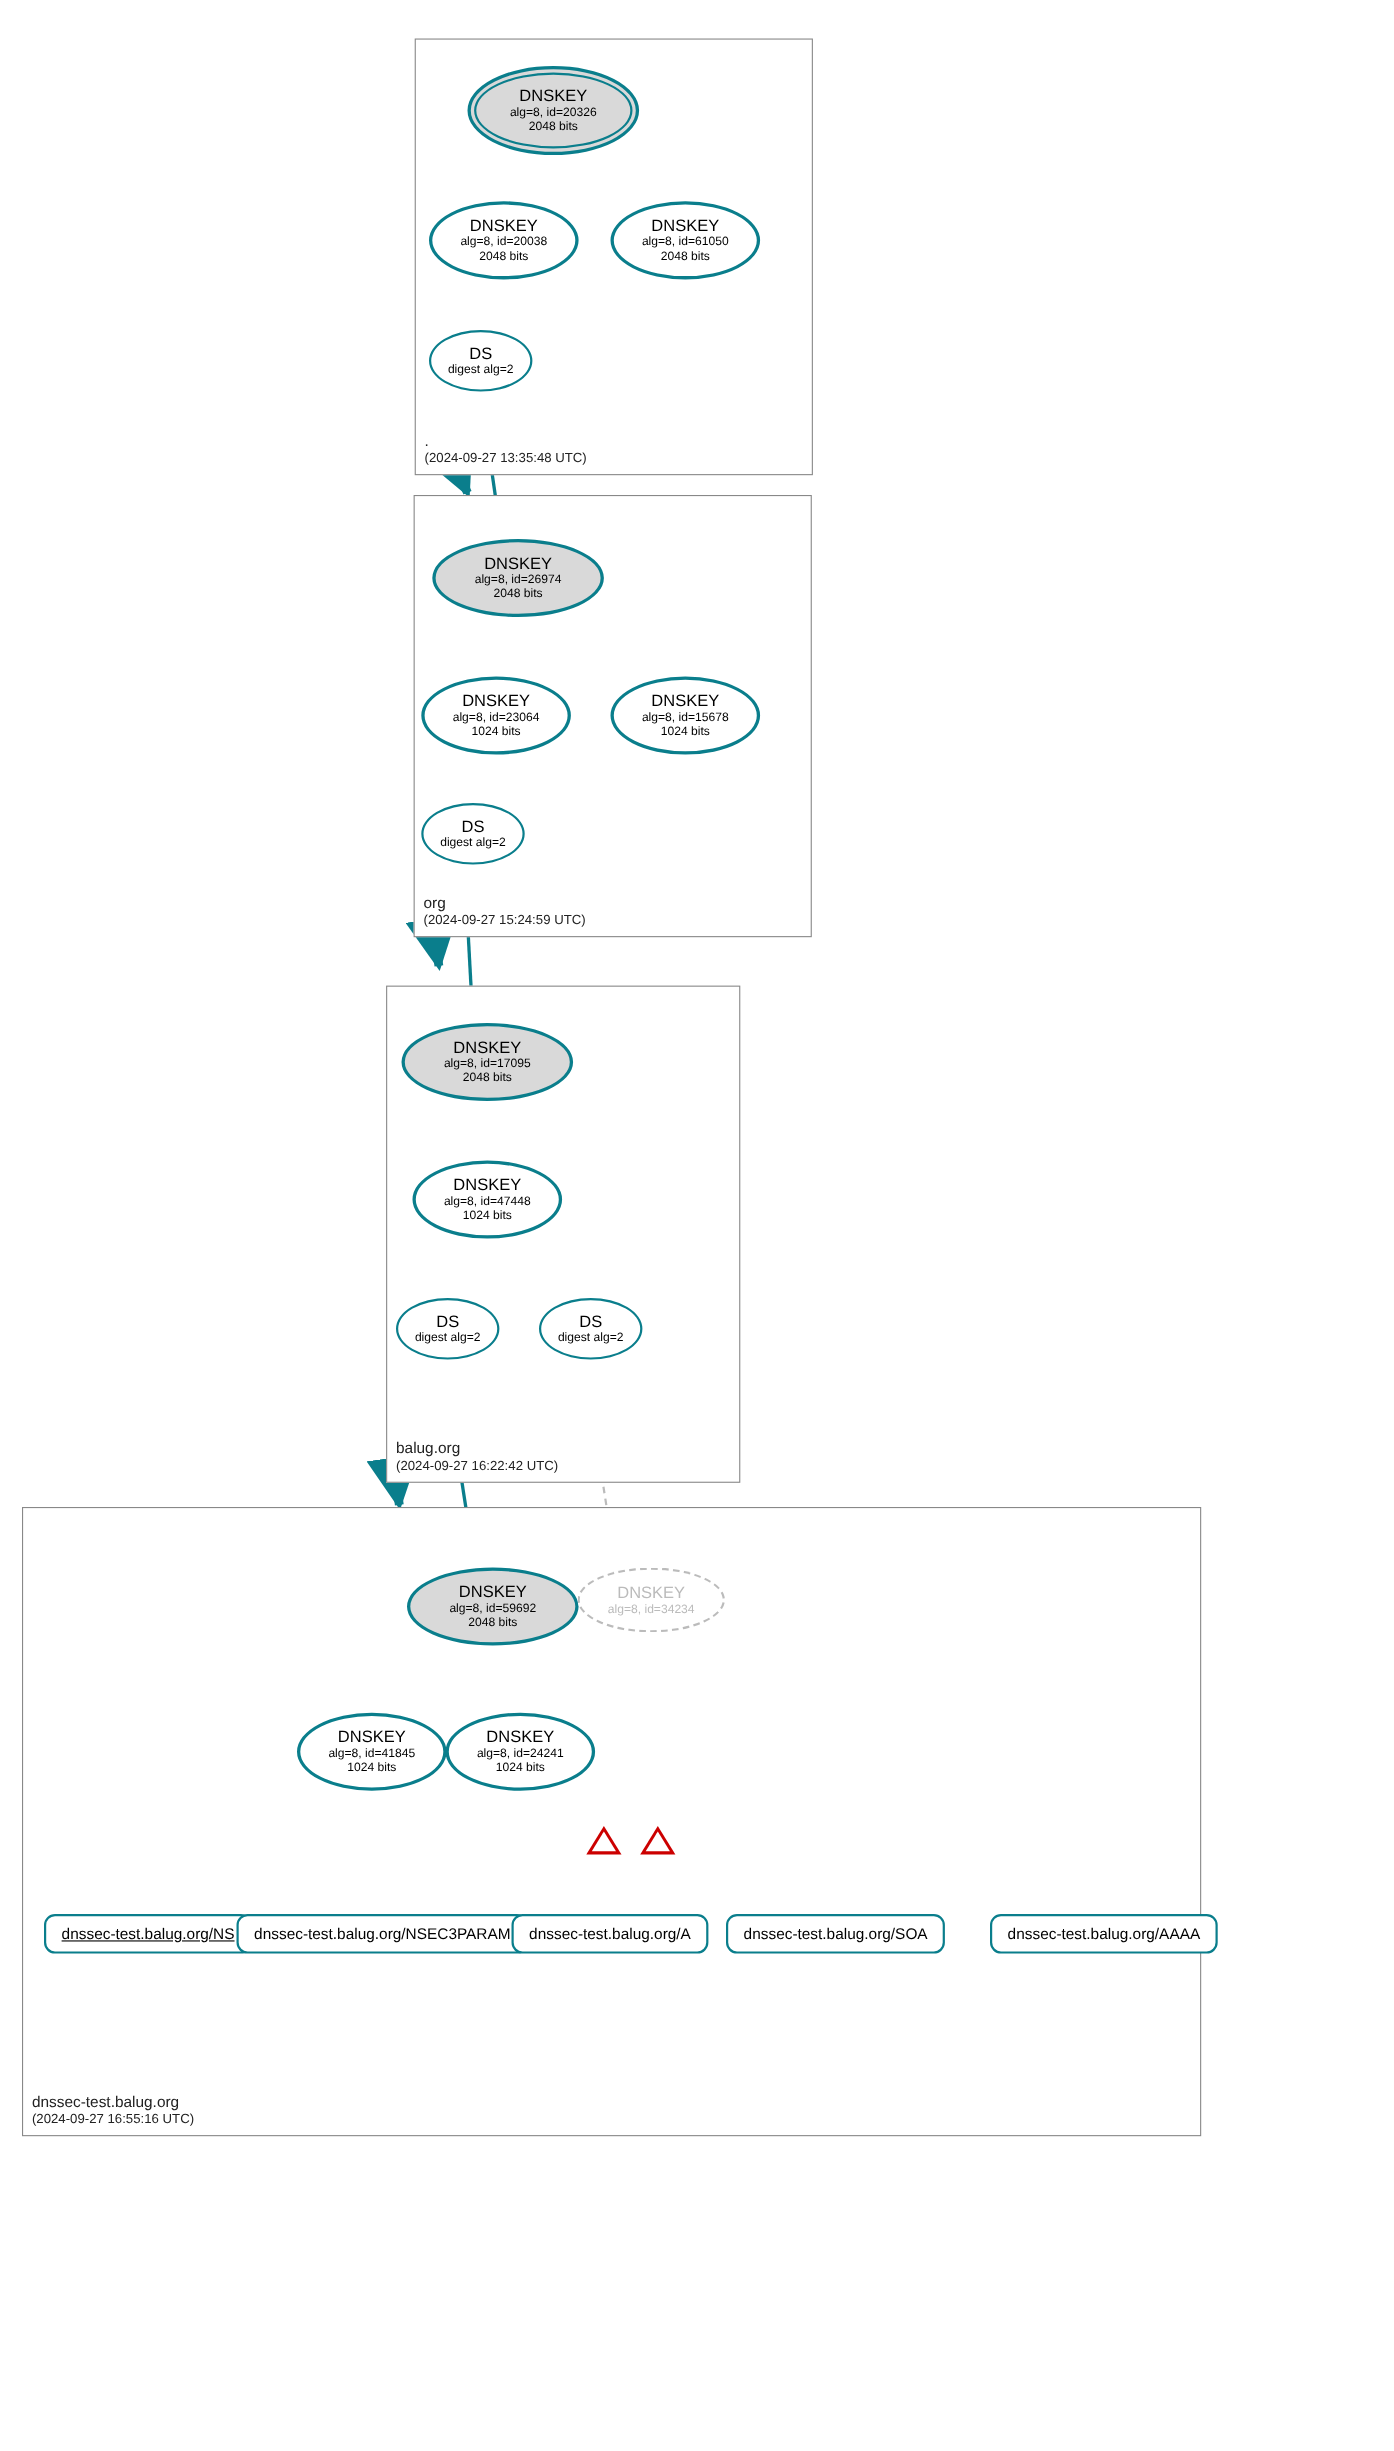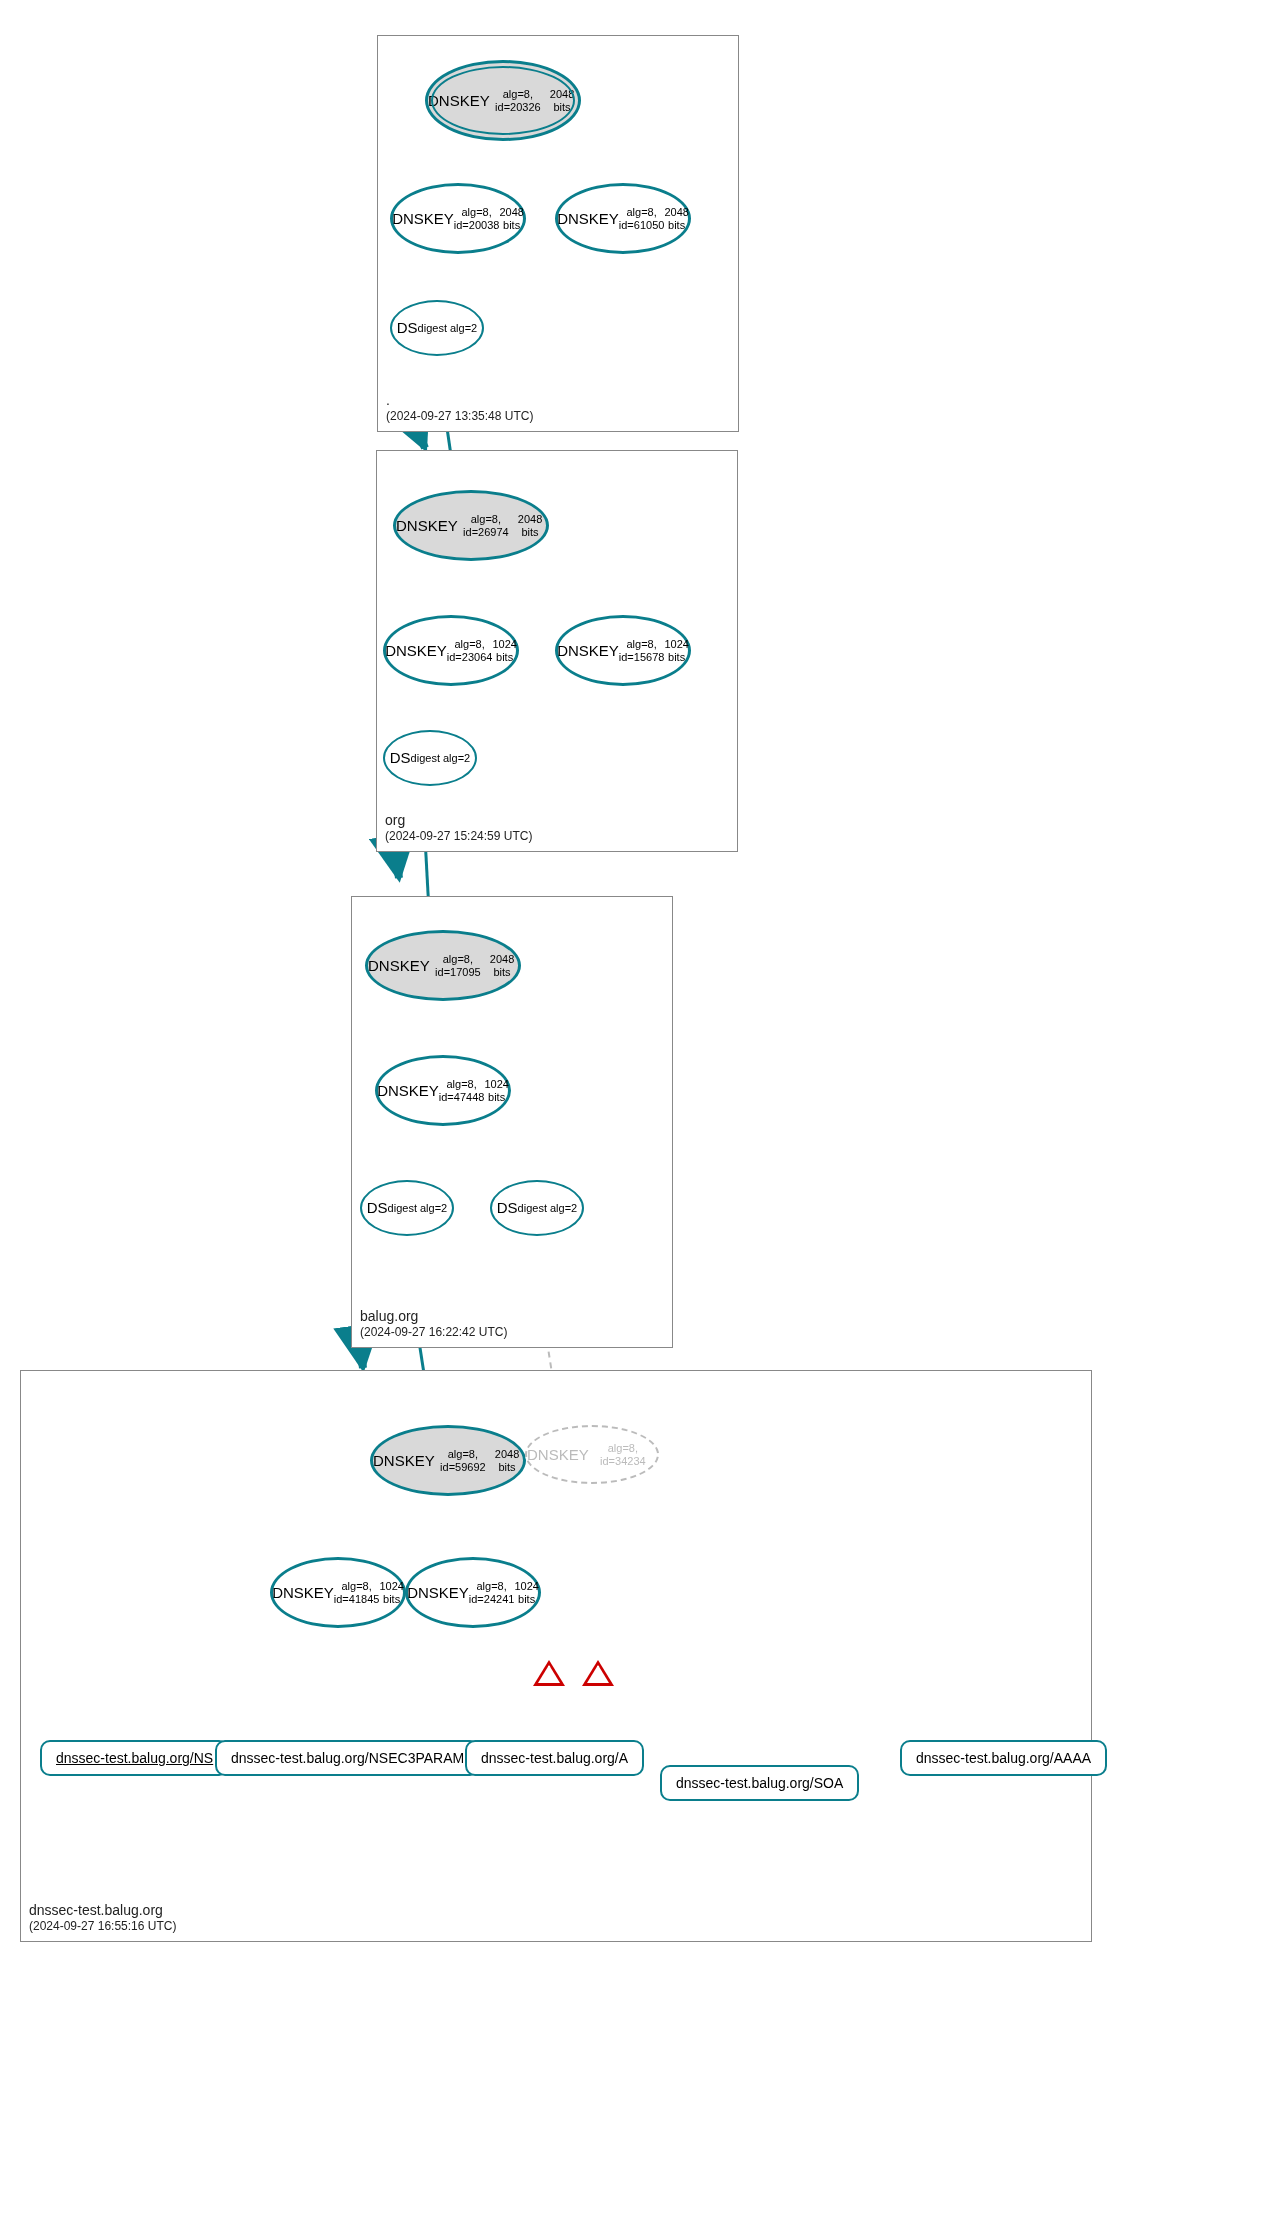--- a/index.html
+++ b/index.html
@@ -25,21 +25,21 @@
     color: #222;
   }
   .zone-label .zname { font-weight: normal; }
   .zone-label .ztime { font-size: 12px; }
   .node {
     position: absolute;
     border: 3px solid #0a7e8c;
     border-radius: 50%;
     text-align: center;
     display: flex;
-    flex-direction: row;
+    flex-direction: column;
     justify-content: center;
     align-items: center;
     font-size: 13px;
     line-height: 1.15;
     background: #fff;
   }
   .node.ksk { background: #d9d9d9; }
   .node.ksk.double::after {
     content: "";
     position: absolute;
@@ -274,14 +274,14 @@
 <div class="warn" style="left:533px;top:1660px;">
     <div class="warn-inner"></div>
   </div>
 <div class="warn" style="left:582px;top:1660px;">
     <div class="warn-inner"></div>
   </div>
 
 <div class="rrset" style="left:40px;top:1740px;text-decoration:underline;">dnssec-test.balug.org/NS</div>
 <div class="rrset" style="left:215px;top:1740px;">dnssec-test.balug.org/NSEC3PARAM</div>
 <div class="rrset" style="left:465px;top:1740px;">dnssec-test.balug.org/A</div>
-<div class="rrset" style="left:660px;top:1740px;margin-top:25px;">dnssec-test.balug.org/SOA</div>
+<div class="rrset" style="left:660px;top:1740px;">dnssec-test.balug.org/SOA</div>
 <div class="rrset" style="left:870px;top:1740px;margin-left:30px;">dnssec-test.balug.org/AAAA</div>
 
 </body></html>

